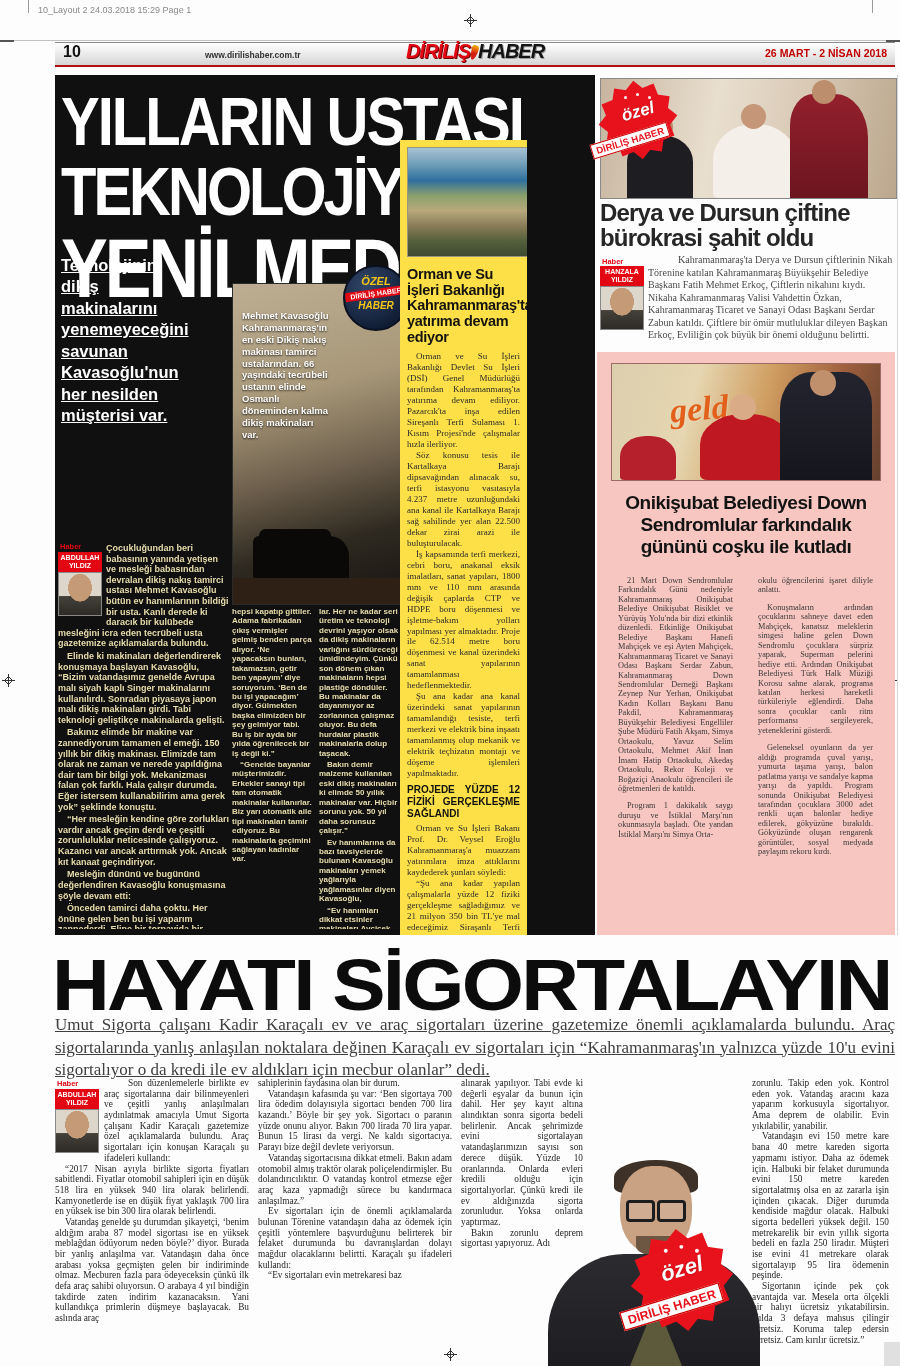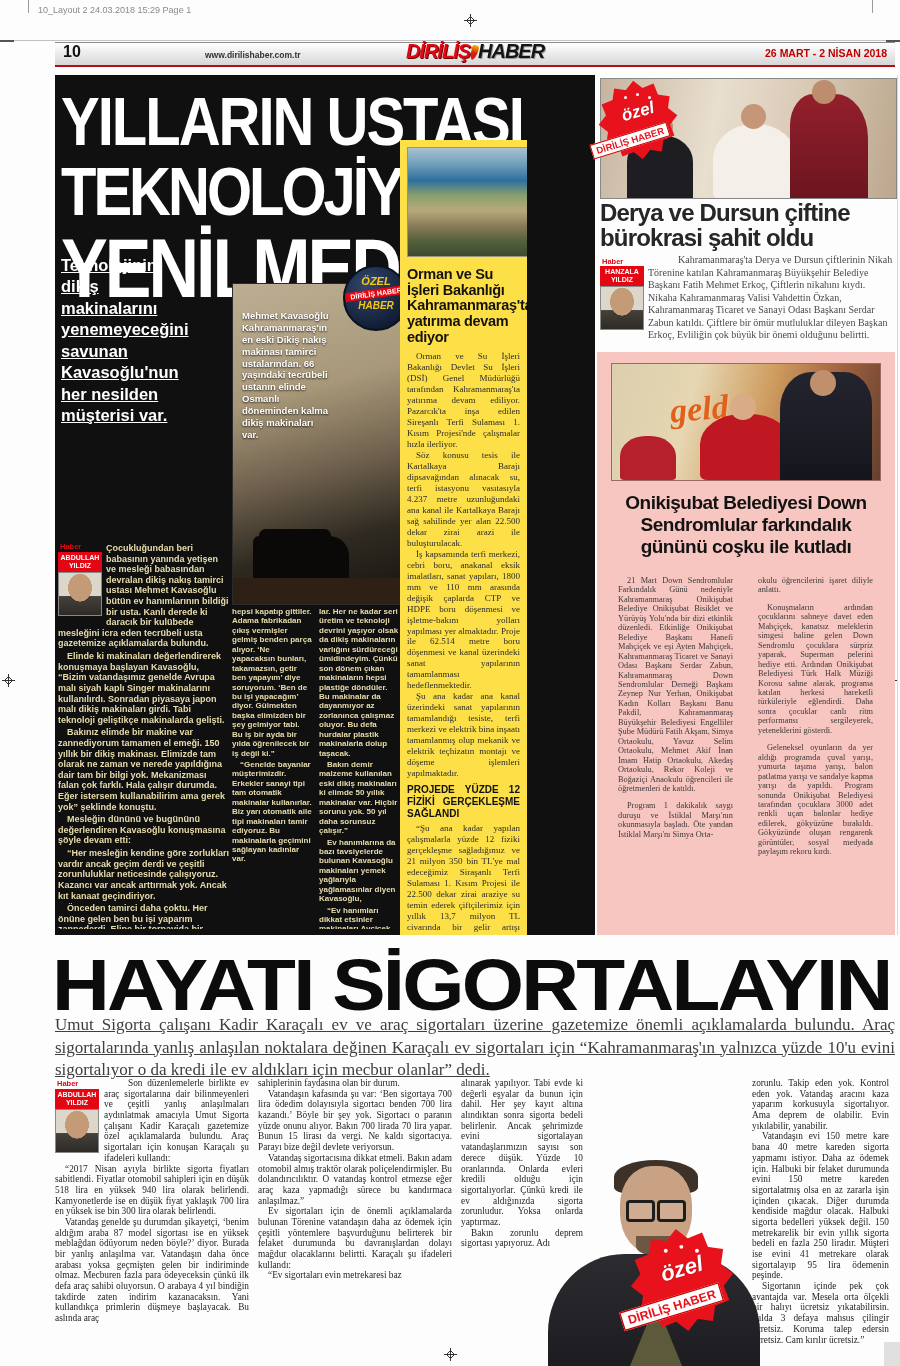--- a/index.html
+++ b/index.html
@@ -169,22 +169,22 @@
 
   <div class="abs bb-col1">
     <div class="byline">
       <div class="tag">Haber</div>
       <div class="name">ABDULLAH YILDIZ</div>
       <div class="photo"></div>
     </div>
     <p>Çocukluğundan beri babasının yanında yetişen ve mesleği babasından devralan dikiş nakış tamirci ustası Mehmet Kavasoğlu bütün ev hanımlarının bildiği bir usta. Kanlı derede ki daracık bir kulübede mesleğini icra eden tecrübeli usta gazetemize açıklamalarda bulundu.</p>
     <p class="ind">Elinde ki makinaları değerlendirerek konuşmaya başlayan Kavasoğlu, “Bizim vatandaşımız genelde Avrupa malı siyah kaplı Singer makinalarını kullanılırdı. Sonradan piyasaya japon malı dikiş makinaları girdi. Tabi teknoloji geliştikçe makinalarda gelişti.</p>
     <p class="ind">Bakınız elimde bir makine var zannediyorum tamamen el emeği. 150 yıllık bir dikiş makinası. Elimizde tam olarak ne zaman ve nerede yapıldığına dair tam bir bilgi yok. Mekanizması falan çok farklı. Hala çalışır durumda. Eğer istersem kullanabilirim ama gerek yok” şeklinde konuştu.</p>
+    <p class="ind">“Her mesleğin kendine göre zorlukları vardır ancak geçim derdi ve çeşitli zorunluluklar neticesinde çalışıyoruz. Kazancı var ancak arttırmak yok. Ancak kıt kanaat geçindiriyor.</p>
     <p class="ind">Mesleğin dününü ve bugününü değerlendiren Kavasoğlu konuşmasına şöyle devam etti:</p>
-    <p class="ind">“Her mesleğin kendine göre zorlukları vardır ancak geçim derdi ve çeşitli zorunluluklar neticesinde çalışıyoruz. Kazancı var ancak arttırmak yok. Ancak kıt kanaat geçindiriyor.</p>
     <p class="ind">Önceden tamirci daha çoktu. Her önüne gelen ben bu işi yaparım zannederdi. Eline bir tornavida bir pense alan tamirci olmaya kalktı. Biz bu insanları gördük. Sonra</p>
   </div>
 
   <div class="abs kav-photo">
     <div class="kav-caption">Mehmet Kavasoğlu Kahramanmaraş'ın en eski Dikiş nakış makinası tamirci ustalarından. 66 yaşındaki tecrübeli ustanın elinde Osmanlı döneminden kalma dikiş makinaları var.</div>
     <div class="sm-arm"></div>
     <div class="sm-body"></div>
     <div class="sm-table"></div>
   </div>
 
@@ -211,20 +211,21 @@
   <div class="abs orman-box">
     <div class="orman-inner">
       <div class="orman-photo1"></div>
       <div class="orman-headline">Orman ve Su İşleri Bakanlığı Kahramanmaraş'ta yatırıma devam ediyor</div>
       <div class="orman-body">
         <p>Orman ve Su İşleri Bakanlığı Devlet Su İşleri (DSİ) Genel Müdürlüğü tarafından Kahramanmaraş'ta yatırıma devam ediliyor. Pazarcık'ta inşa edilen Sireşanlı Terfi Sulaması 1. Kısım Projesi'nde çalışmalar hızla ilerliyor.</p>
         <p>Söz konusu tesis ile Kartalkaya Barajı dipsavağından alınacak su, terfi istasyonu vasıtasıyla 4.237 metre uzunluğundaki ana kanal ile Kartalkaya Barajı sağ sahilinde yer alan 22.500 dekar zirai arazi ile buluşturulacak.</p>
         <p>İş kapsamında terfi merkezi, cebri boru, anakanal eksik imalatları, sanat yapıları, 1800 mm ve 110 mm arasında değişik çaplarda CTP ve HDPE boru döşenmesi ve işletme-bakım yolları yapılması yer almaktadır. Proje ile 62.514 metre boru döşenmesi ve kanal üzerindeki sanat yapılarının tamamlanması hedeflenmektedir.</p>
         <p>Şu ana kadar ana kanal üzerindeki sanat yapılarının tamamlandığı tesiste, terfi merkezi ve elektrik bina inşaatı tamamlanmış olup mekanik ve elektrik teçhizatın montajı ve döşeme işlemleri yapılmaktadır.</p>
         <div class="orman-subhead">PROJEDE YÜZDE 12 FİZİKİ GERÇEKLEŞME SAĞLANDI</div>
+        <p>Orman ve Su İşleri Bakanı Prof. Dr. Veysel Eroğlu Kahramanmaraş'a muazzam yatırımlara imza attıklarını kaydederek şunları söyledi:</p>
         <p>“Şu ana kadar yapılan çalışmalarla yüzde 12 fiziki gerçekleşme sağladığımız ve 21 milyon 350 bin TL'ye mal edeceğimiz Siraşanlı Terfi Sulaması 1. Kısım Projesi ile 22.500 dekar zirai araziye su temin ederek çiftçilerimiz için yıllık 13,7 milyon TL civarında bir gelir artışı sağlamayı hedefliyoruz.”</p>
       </div>
       <div class="orman-photo2"></div>
     </div>
   </div>
 </div>
 
 <div class="abs wed-photo">
   <div class="wp-groom"></div>
   <div class="wp-bride"></div>

